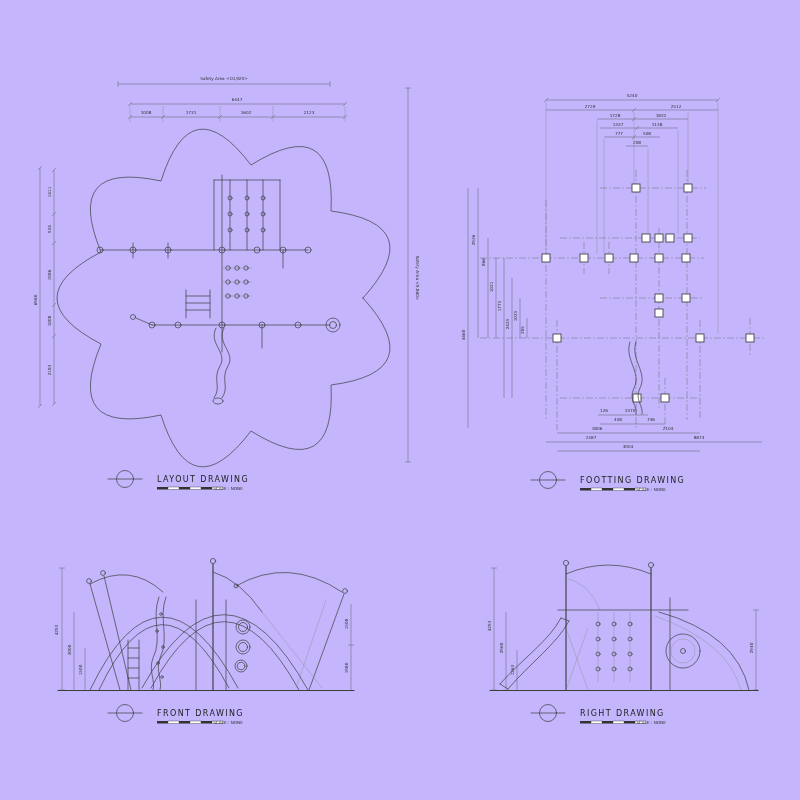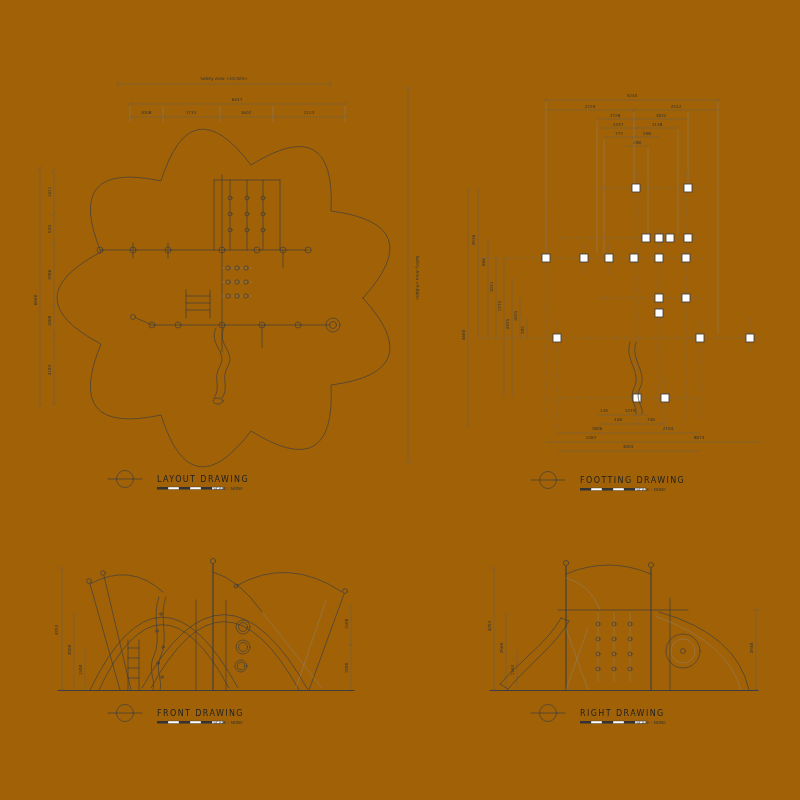--- a/index.html
+++ b/index.html
@@ -1,16 +1,16 @@
 <!DOCTYPE html>
 <html><head>
 <meta charset="utf-8">
 <style>
   html,body{margin:0;padding:0;background:#ffffff;width:800px;height:800px;overflow:hidden;}
-  #sheet{width:800px;height:800px;background:#a16207;position:relative;}
+  #sheet{width:800px;height:800px;background:#c4b5fd;position:relative;}
   svg{display:block;}
   .ln{stroke:#3d3d3d;stroke-width:.7;fill:none;stroke-linecap:round;}
   .ln2{stroke:#3d3d3d;stroke-width:1.15;fill:none;stroke-linecap:round;}
   .thin{stroke:#8a8a8a;stroke-width:.4;fill:none;}
   .dim{stroke:#5a5a5a;stroke-width:.45;fill:none;}
   .dd{stroke:#6a6a6a;stroke-width:.45;fill:none;stroke-dasharray:7 2.2 1.6 2.2;}
   .sq{fill:#ffffff;stroke:#3d3d3d;stroke-width:.85;}
   text{font-family:"DejaVu Sans","Liberation Sans",sans-serif;fill:#333;}
   .txts{font-size:4.2px;text-anchor:middle;}
   .vtitle{font-size:8px;letter-spacing:1.4px;fill:#222;}

